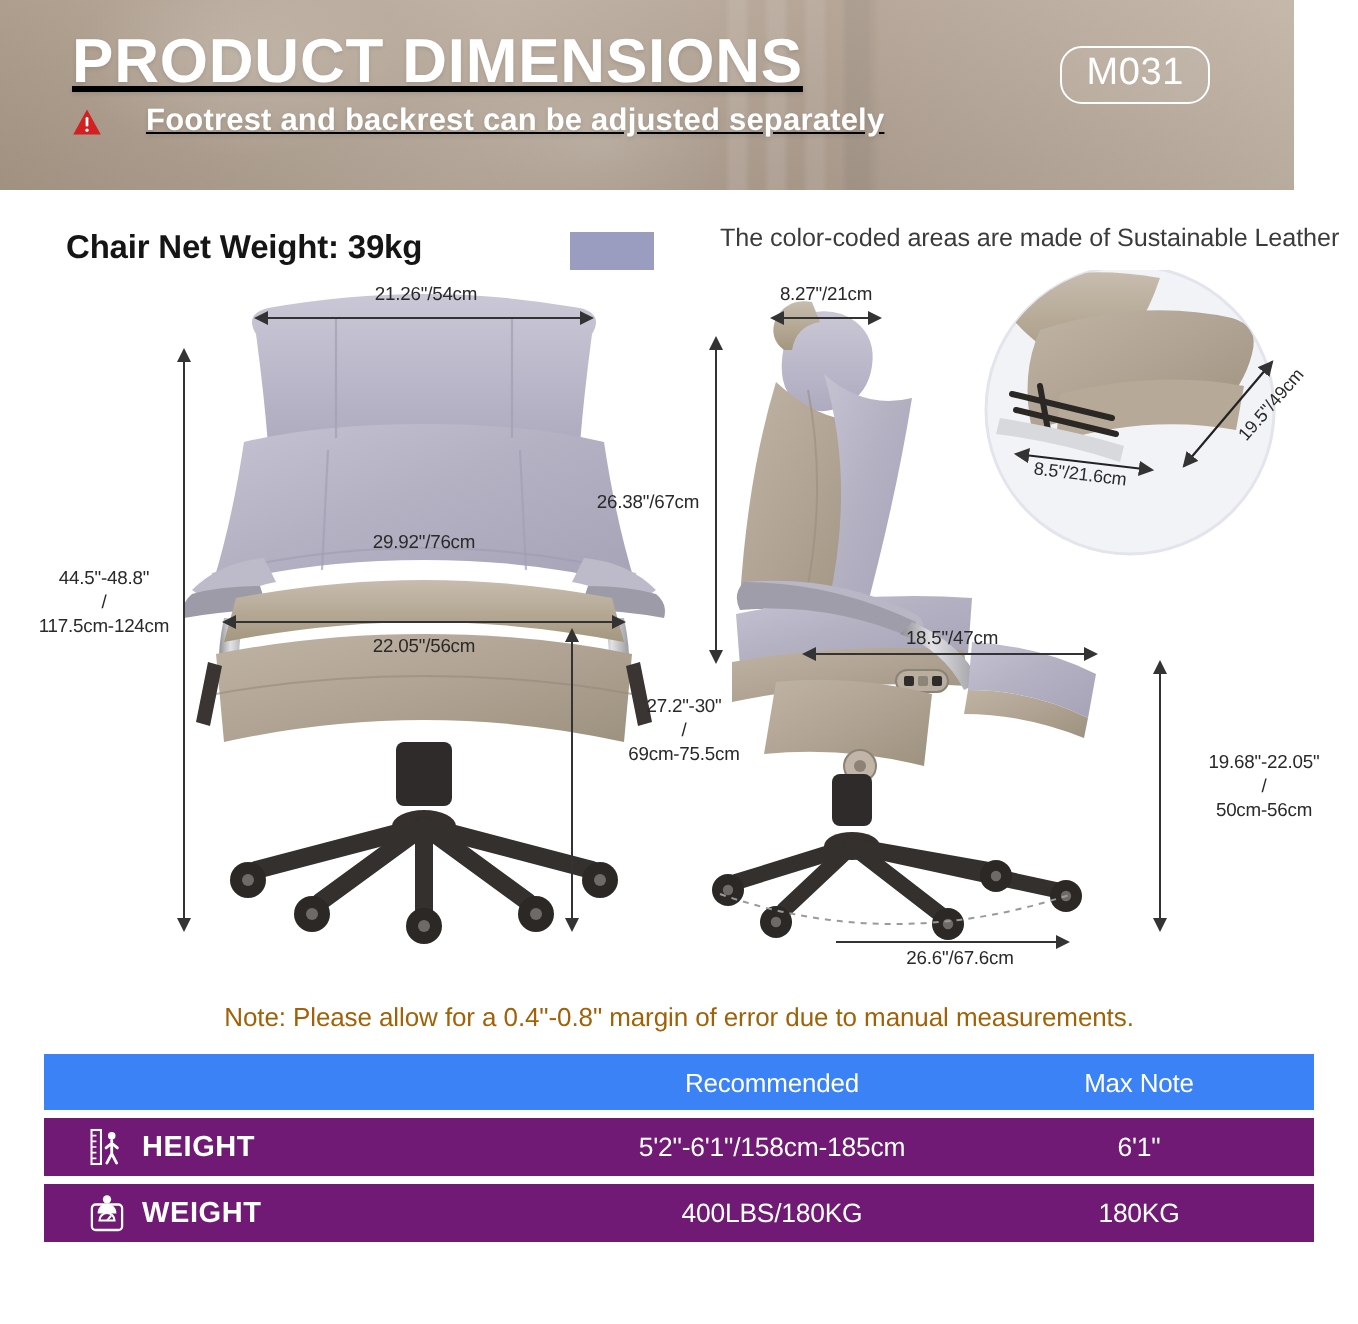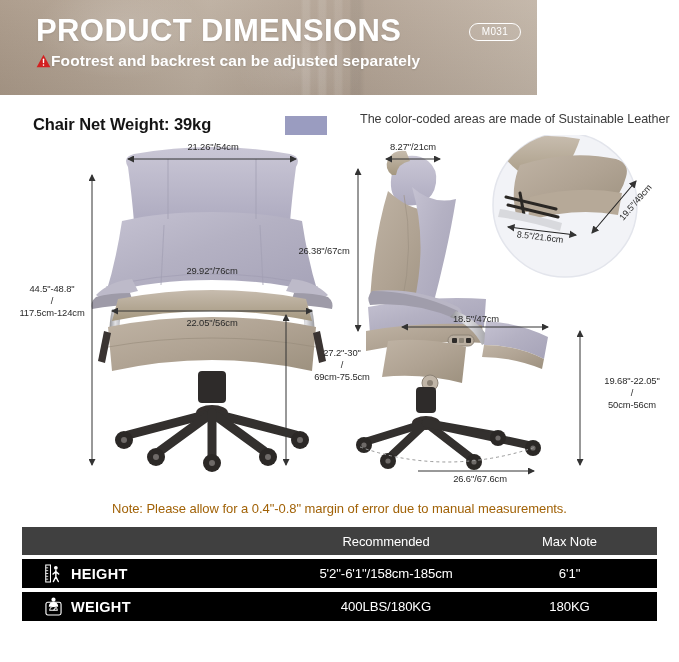--- a/index.html
+++ b/index.html
@@ -7,23 +7,24 @@
     width: 679px; height: 662px;
     font-family: "Liberation Sans", sans-serif;
     background: #ffffff;
     overflow: hidden;
     position: relative;
   }
 
   
   .header {
     position: relative;
-    width: 537px; height: 95px;
+    width: 647px; height: 95px;
     background: #000000;
     overflow: hidden;
+    text-decoration: underline;
   }
   .header-photo {
     position: absolute; inset: 0;
     background:
       radial-gradient(ellipse 120px 70px at 120px 30px, rgba(255,255,255,.18), transparent 70%),
       radial-gradient(ellipse 90px 60px at 300px 70px, rgba(255,255,255,.12), transparent 70%),
       linear-gradient(100deg, #a99887 0%, #bcae9f 38%, #b0a091 62%, #c3b6a8 100%);
   }
   .header-photo::after {
     content: "";
@@ -37,36 +38,36 @@
   }
   .header-inner { position: relative; z-index: 2; padding: 14px 0 0 36px; }
   .title {
     color: #fff;
     font-size: 31px;
     font-weight: bold;
     letter-spacing: .4px;
     line-height: 1.08;
     text-shadow: 0 1px 2px rgba(0,0,0,.10);
   }
-  .subtitle-row { display: flex; align-items: center; gap: 0; margin-top: 5px; }
+  .subtitle-row { display: flex; align-items: center; gap: 22px; margin-top: 5px; }
   .warn-icon { width: 15px; height: 14px; display: block; flex: none; }
   .subtitle {
     color: #fff;
     font-size: 15.5px;
     font-weight: 600;
     letter-spacing: .1px;
     text-shadow: 0 1px 2px rgba(0,0,0,.12);
   }
   .model-badge {
-    position: absolute; top: 23px; right: 16px; z-index: 3;
+    position: absolute; top: 23px; right: 42px; z-index: 3;
     border: 1.6px solid #ffffff;
     border-radius: 11px;
     padding: 2px 12px 3px;
     color: #fff;
-    font-size: 10px;
+    font-size: 19px;
     letter-spacing: .3px;
     background: rgba(255,255,255,.06);
   }
 
   
   .legend {
     display: flex; align-items: flex-start;
     padding: 16px 0 0 33px;
     gap: 16px;
   }
@@ -118,22 +119,22 @@
   .spec-table {
     margin: 11px 22px 0 22px;
     width: 635px;
   }
   .spec-row {
     display: flex; align-items: center;
     height: 29px;
     margin-bottom: 4px;
     color: #ffffff;
   }
-  .spec-row.head { background: #404040; height: 28px; }
-  .spec-row.body { background: #000000; }
+  .spec-row.head { background: #3b82f6; height: 28px; }
+  .spec-row.body { background: #701a75; }
   .cell-label {
     width: 268px;
     display: flex; align-items: center;
     padding-left: 23px;
     gap: 9px;
     font-size: 14.5px;
     font-weight: bold;
     letter-spacing: .3px;
   }
   .cell-rec {

